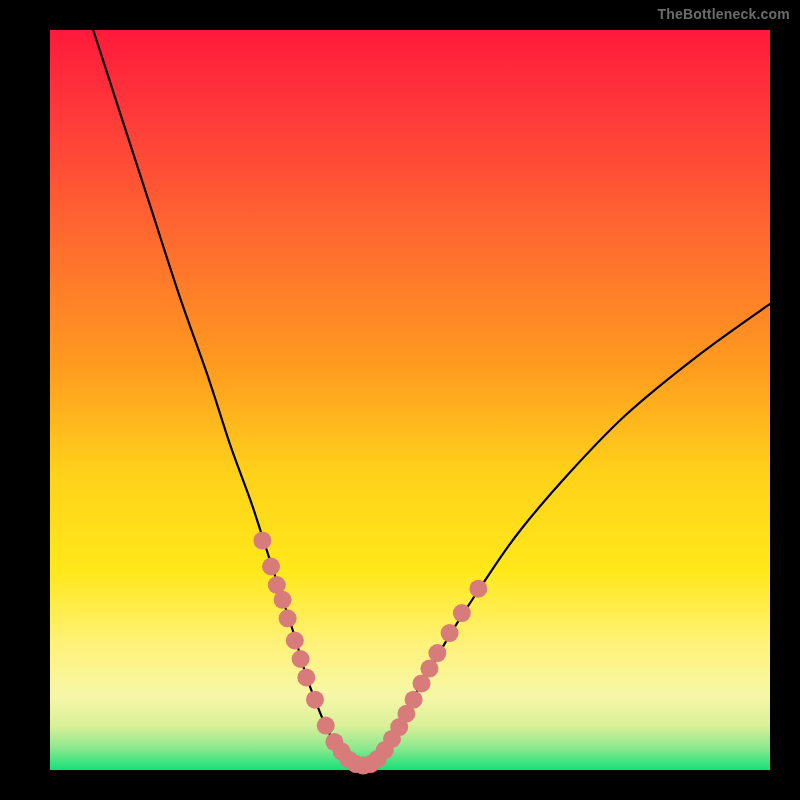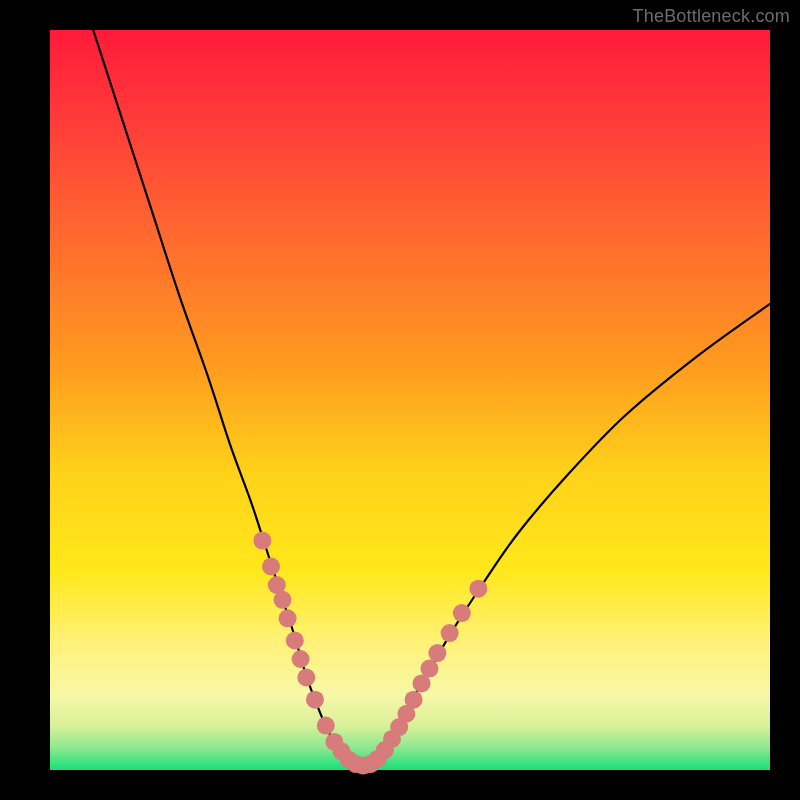--- a/index.html
+++ b/index.html
@@ -15,22 +15,22 @@
     position: relative;
     width: 800px;
     height: 800px;
     background: #000;
   }
   .watermark {
     position: absolute;
     top: 6px;
     right: 10px;
     color: #6b6b6b;
-    font-size: 18px;
-    font-weight: 400;
+    font-size: 14px;
+    font-weight: 700;
     letter-spacing: 0.2px;
     z-index: 10;
   }
   svg {
     position: absolute;
     top: 0;
     left: 0;
   }
 </style>
 </head>

